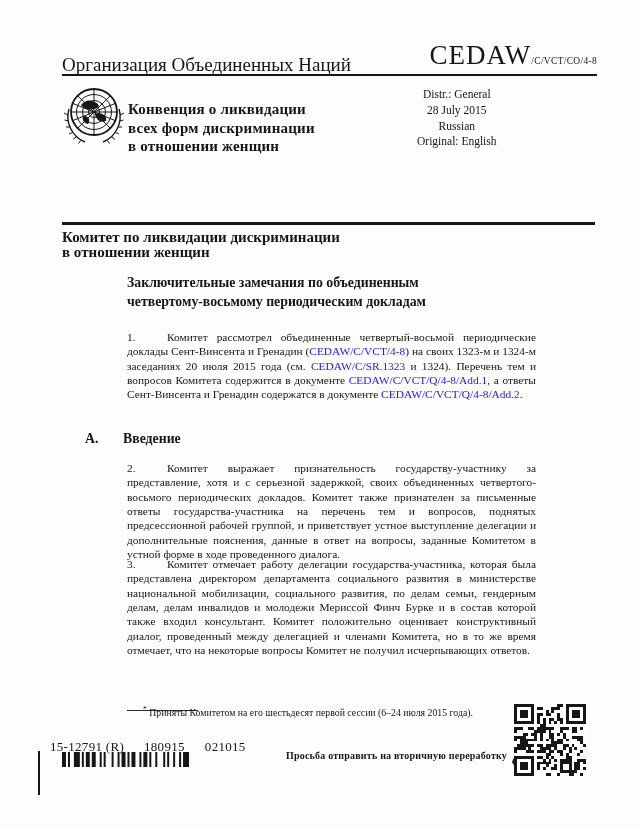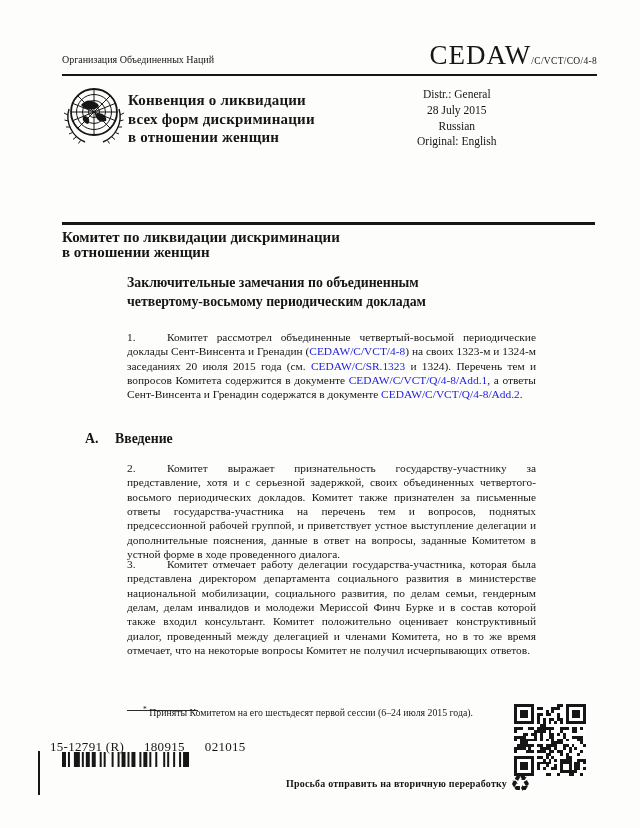--- a/index.html
+++ b/index.html
@@ -4,29 +4,29 @@
 <style>
   html,body{margin:0;padding:0;}
   body{
     width:640px;height:828px;position:relative;background:#fdfdfc;
     font-family:"Liberation Serif","DejaVu Serif",serif;color:#161616;
     overflow:hidden;
   }
   .abs{position:absolute;}
 
   
-  #org-name{left:62px;top:54px;font-size:10px;}
+  #org-name{left:62px;top:54px;font-size:19px;}
   #doc-symbol{right:43px;top:40px;display:flex;align-items:baseline;}
   #doc-symbol .main{font-size:27px;letter-spacing:1px;}
   #doc-symbol .suffix{font-size:9.5px;letter-spacing:0.3px;}
   #rule1{left:62px;top:74px;width:535px;height:2px;background:#161616;}
 
   
   #emblem{left:60px;top:83px;width:68px;height:68px;}
-  #conv-title{left:128px;top:91px;font-size:15px;font-weight:bold;line-height:18.5px;letter-spacing:0.2px;}
+  #conv-title{left:128px;top:100px;font-size:15px;font-weight:bold;line-height:18.5px;letter-spacing:0.2px;}
   #distr-block{left:417px;top:87px;font-size:11.5px;line-height:15.8px;text-align:center;}
 
   
   #rule2{left:62px;top:222px;width:533px;height:2.5px;background:#161616;}
   #committee{left:62px;top:230px;font-size:15px;font-weight:bold;line-height:15px;}
 
   
   #doc-title{left:127px;top:274px;font-size:13.8px;font-weight:bold;line-height:18.5px;}
   #doc-title sup{font-size:9px;}
 
@@ -34,34 +34,34 @@
   .para{left:127px;width:409px;font-size:11.4px;line-height:14.35px;text-align:justify;}
   #p1{top:330px;}
   #p2{top:461px;}
   #p3{top:557px;}
   .pnum{display:inline-block;width:40px;}
   .link{color:var(--link,#2222dd);}
 
   
   #section-a{top:431px;left:85px;font-size:13.8px;font-weight:bold;}
   #section-a .letter{position:absolute;left:0;}
-  #section-a .label{position:absolute;left:30px;white-space:nowrap;}
+  #section-a .label{position:absolute;left:38px;white-space:nowrap;}
 
   
   #fn-rule{left:127px;top:710px;width:71px;height:1px;background:#2a2a2a;}
   #footnote{left:127px;top:705px;width:412px;font-size:9.8px;}
   #footnote .ind{display:inline-block;width:16px;}
   #footnote sup{font-size:7.5px;}
 
   
   #doc-number{left:50px;top:739px;font-size:13px;letter-spacing:0.3px;}
   #doc-number span{margin-right:20px;}
   #barcode{left:62px;top:752px;width:129px;height:15px;}
   #crop-mark{left:38px;top:751px;width:2px;height:44px;background:#161616;}
-  #recycle-row{left:286px;top:772px;display:flex;align-items:center;gap:3px;}
+  #recycle-row{left:286px;top:750px;display:flex;align-items:flex-start;gap:3px;}
   #recycle-row .txt{font-size:10px;font-weight:bold;letter-spacing:0.2px;}
   #recycle-row .icon{font-family:"DejaVu Sans",sans-serif;font-size:23px;line-height:1;}
   #qr{left:514px;top:704px;width:72px;height:72px;}
 </style>
 </head>
 <body style="--link: #2222dd;">
 
 <div class="abs" id="org-name">Организация Объединенных Наций</div>
 <div class="abs" id="doc-symbol">
   <span class="main">CEDAW</span>

